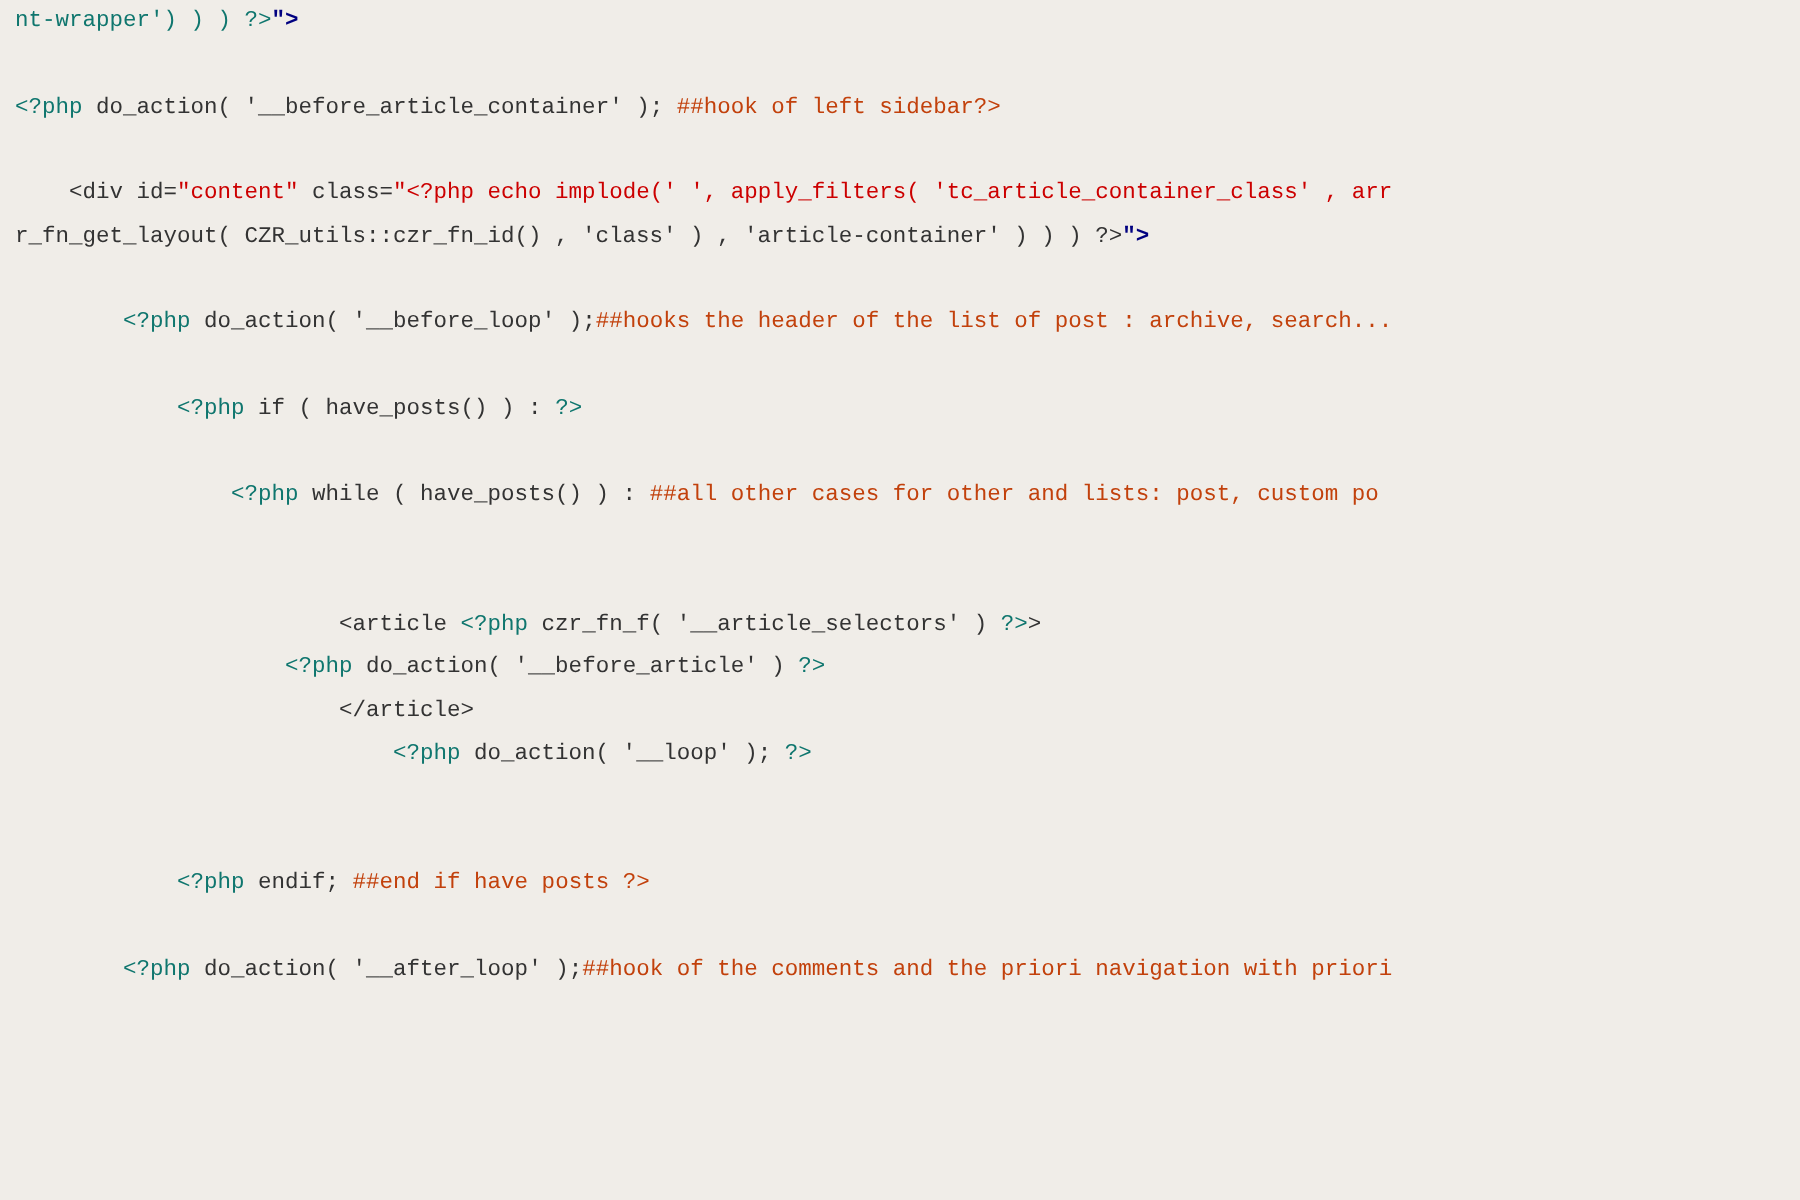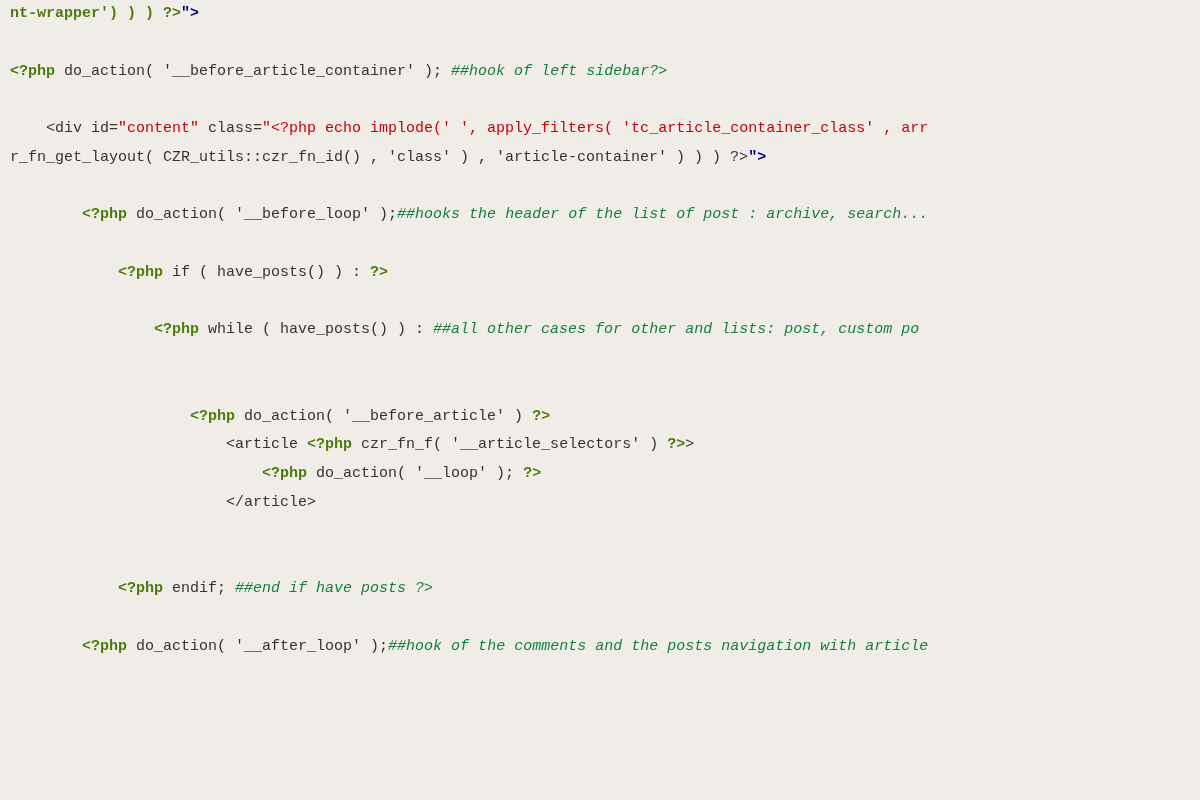--- a/index.html
+++ b/index.html
@@ -27,24 +27,24 @@
     }
 
     .code-line {
       display: block;
       white-space: pre;
       line-height: 1.65;
       padding: 2px 0 2px 10px;
       color: #333;
     }
 
-    .php-tag { color: #4d7c0f; font-weight: bold; }
+    .php-tag { color: #0f766e; font-weight: normal; }
     .html-tag { color: #000080; font-weight: bold; }
     .php-string { color: #cc0000; }
-    .php-comment { color: #15803d; font-style: italic; }
+    .php-comment { color: #c2410c; }
     .plain { color: #333333; }
   </style>
 </head>
 <body>
 
 <div class="code-editor">
   <div class="code-content">
 
     <span class="code-line"><span class="php-tag">nt-wrapper') ) ) ?&gt;</span><span class="html-tag">"&gt;</span></span>
 
@@ -69,36 +69,36 @@
     <span class="code-line">&nbsp;</span>
 
     <span class="code-line">                <span class="php-tag">&lt;?php</span> while ( have_posts() ) : <span class="php-comment">##all other cases for other and lists: post, custom po</span></span>
 
 
     <span class="code-line">&nbsp;</span>
 
 
     <span class="code-line">&nbsp;</span>
 
+    <span class="code-line">                        &lt;article <span class="php-tag">&lt;?php</span> czr_fn_f( '<span class="plain">__article_selectors</span>' ) <span class="php-tag">?&gt;</span>&gt;</span>
+
     <span class="code-line">                    <span class="php-tag">&lt;?php</span> do_action( '<span class="plain">__before_article</span>' ) <span class="php-tag">?&gt;</span></span>
 
-    <span class="code-line">                        &lt;article <span class="php-tag">&lt;?php</span> czr_fn_f( '<span class="plain">__article_selectors</span>' ) <span class="php-tag">?&gt;</span>&gt;</span>
+    <span class="code-line">                        &lt;/article&gt;</span>
 
     <span class="code-line">                            <span class="php-tag">&lt;?php</span> do_action( '<span class="plain">__loop</span>' ); <span class="php-tag">?&gt;</span></span>
-
-    <span class="code-line">                        &lt;/article&gt;</span>
 
 
     <span class="code-line">&nbsp;</span>
 
 
     <span class="code-line">&nbsp;</span>
 
     <span class="code-line">            <span class="php-tag">&lt;?php</span> endif; <span class="php-comment">##end if have posts ?&gt;</span></span>
 
     <span class="code-line">&nbsp;</span>
 
-    <span class="code-line">        <span class="php-tag">&lt;?php</span> do_action( '<span class="plain">__after_loop</span>' );<span class="php-comment">##hook of the comments and the posts navigation with article</span></span>
+    <span class="code-line">        <span class="php-tag">&lt;?php</span> do_action( '<span class="plain">__after_loop</span>' );<span class="php-comment">##hook of the comments and the priori navigation with priori</span></span>
 
     <span class="code-line">&nbsp;</span>
 
   </div>
 </div>
 
 </body></html>

